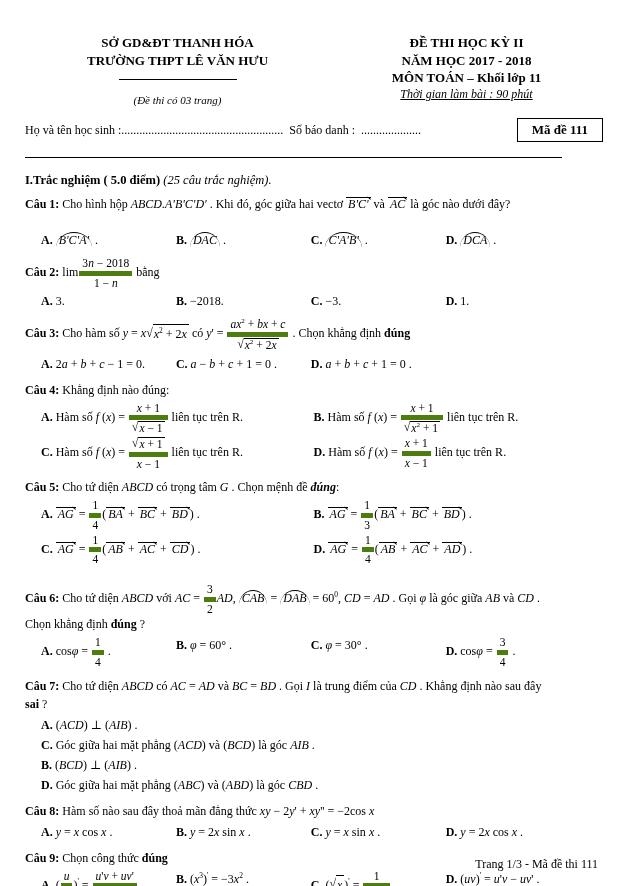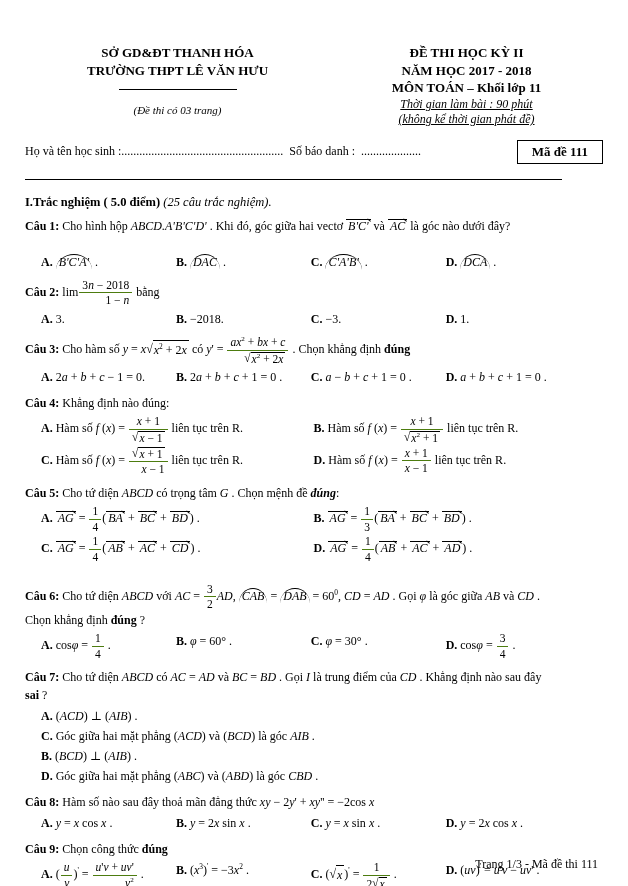--- a/index.html
+++ b/index.html
@@ -1,20 +1,20 @@
 <!DOCTYPE html>
 <html><head>
 <meta charset="utf-8">
 <style>
   html,body{margin:0;padding:0;background:#fff;}
   .page{
     position:relative;
     width:628px;height:886px;
     box-sizing:border-box;
-    padding:44px 25px 0 25px;
+    padding:34px 25px 0 25px;
     background:#fff;
     color:#000;
     font-family:"Liberation Serif","DejaVu Serif",serif;
     font-size:12px;
     overflow:hidden;
   }
   
   .hdr{display:flex;}
   .hdr-left{width:305px;text-align:center;}
   .hdr-right{flex:1;text-align:center;}
@@ -43,21 +43,21 @@
   .ow-q{width:24%;}
   .ow-h{width:48.5%;}
   .ow-f{width:100%;}
   .ow-r{width:74%;}
   .okey{font-weight:bold;}
   
   sup{font-size:0.62em;line-height:0;}
   i{font-family:"Liberation Serif","DejaVu Serif",serif;}
   .frac{display:inline-block;vertical-align:middle;text-align:center;line-height:1.1;font-size:0.96em;padding:0 1px;}
   .fn{display:block;padding:0 3px 1px 3px;}
-  .fd{display:block;border-top:1px solid #4d7c0f;padding:1px 3px 0 3px;text-align:right;}
+  .fd{display:block;border-top:5px solid #4d7c0f;padding:1px 3px 0 3px;}
   .sqrt{display:inline-block;white-space:nowrap;}
   .rx{display:inline-block;vertical-align:top;transform:scaleY(1.08);}
   .rad{display:inline-block;border-top:1px solid #000;padding:0 2px 0 1px;}
   .vec{display:inline-block;position:relative;border-top:1px solid #000;padding:0 2px;line-height:1.15;}
   .vec::after{content:"";position:absolute;right:-1px;top:-3px;width:4px;height:3px;border-bottom:1px solid #000;transform:rotate(38deg);}
   .arc{display:inline-block;border-top:1.2px solid #000;border-radius:50% 50% 0 0 / 100% 100% 0 0;padding:1px 3px 0 3px;line-height:1.15;margin-top:16px;}
   
   .footer{position:absolute;right:30px;bottom:14px;font-size:12px;}
 </style>
 </head>
@@ -70,21 +70,20 @@
       <div class="hl-b">SỞ GD&amp;ĐT THANH HÓA</div>
       <div class="hl-b">TRƯỜNG THPT LÊ VĂN HƯU</div>
       <div class="underline-rule"></div>
       <div class="exam-note">(Đề thi có 03 trang)</div>
     </div>
     <div class="hdr-right">
       <div class="hl-b">ĐỀ THI HỌC KỲ II</div>
       <div class="hl-b">NĂM HỌC 2017 - 2018</div>
       <div class="hl-b">MÔN TOÁN – Khối lớp 11</div>
       <div class="hl-i">Thời gian làm bài : 90 phút</div>
-      <div class="hl-i">(không kể thời gian phát đề)</div>
     </div>
   </div>
 
   <div class="student-row">
     <span>Họ và tên học sinh :</span>
       <span>......................................................</span>
     <span class="gap1"></span>
     <span>Số báo danh :</span>
     <span class="gap1"></span>
     <span>....................</span>
@@ -113,21 +112,20 @@
           <div class="option ow-q"><span class="okey">A. </span>3.</div>
           <div class="option ow-q"><span class="okey">B. </span>−2018.</div>
           <div class="option ow-q"><span class="okey">C. </span>−3.</div>
           <div class="option ow-q"><span class="okey">D. </span>1.</div>
         </div>
       </div>
       <div class="question">
         <div class="q-line"><span class="q-label">Câu 3: </span>Cho hàm số <i>y</i> = <i>x</i><span class="sqrt"><span class="rx">√</span><span class="rad"><i>x</i><sup>2</sup> + 2<i>x</i></span></span>  có  <i>y</i>' = <span class="frac"><span class="fn"><i>ax</i><sup>2</sup> + <i>bx</i> + <i>c</i></span><span class="fd"><span class="sqrt"><span class="rx">√</span><span class="rad"><i>x</i><sup>2</sup> + 2<i>x</i></span></span></span></span> . Chọn khẳng định <b>đúng</b></div>
         <div class="options">
           <div class="option ow-q"><span class="okey">A. </span>2<i>a</i> + <i>b</i> + <i>c</i> − 1 = 0.</div>
-          <div class="option ow-q"><span class="okey">B. </span>2<i>a</i> + <i>b</i> + <i>c</i> + 1 = 0 .</div>
           <div class="option ow-q"><span class="okey">C. </span><i>a</i> − <i>b</i> + <i>c</i> + 1 = 0 .</div>
           <div class="option ow-q"><span class="okey">D. </span><i>a</i> + <i>b</i> + <i>c</i> + 1 = 0 .</div>
         </div>
       </div>
       <div class="question">
         <div class="q-line"><span class="q-label">Câu 4: </span>Khẳng định nào đúng:</div>
         <div class="options">
           <div class="option ow-h"><span class="okey">A. </span>Hàm số <i>f</i> (<i>x</i>) = <span class="frac"><span class="fn"><i>x</i> + 1</span><span class="fd"><span class="sqrt"><span class="rx">√</span><span class="rad"><i>x</i> − 1</span></span></span></span> liên tục trên R.</div>
           <div class="option ow-h"><span class="okey">B. </span>Hàm số <i>f</i> (<i>x</i>) = <span class="frac"><span class="fn"><i>x</i> + 1</span><span class="fd"><span class="sqrt"><span class="rx">√</span><span class="rad"><i>x</i><sup>2</sup> + 1</span></span></span></span> liên tục trên R.</div>
           <div class="option ow-h"><span class="okey">C. </span>Hàm số <i>f</i> (<i>x</i>) = <span class="frac"><span class="fn"><span class="sqrt"><span class="rx">√</span><span class="rad"><i>x</i> + 1</span></span></span><span class="fd"><i>x</i> − 1</span></span> liên tục trên R.</div>

